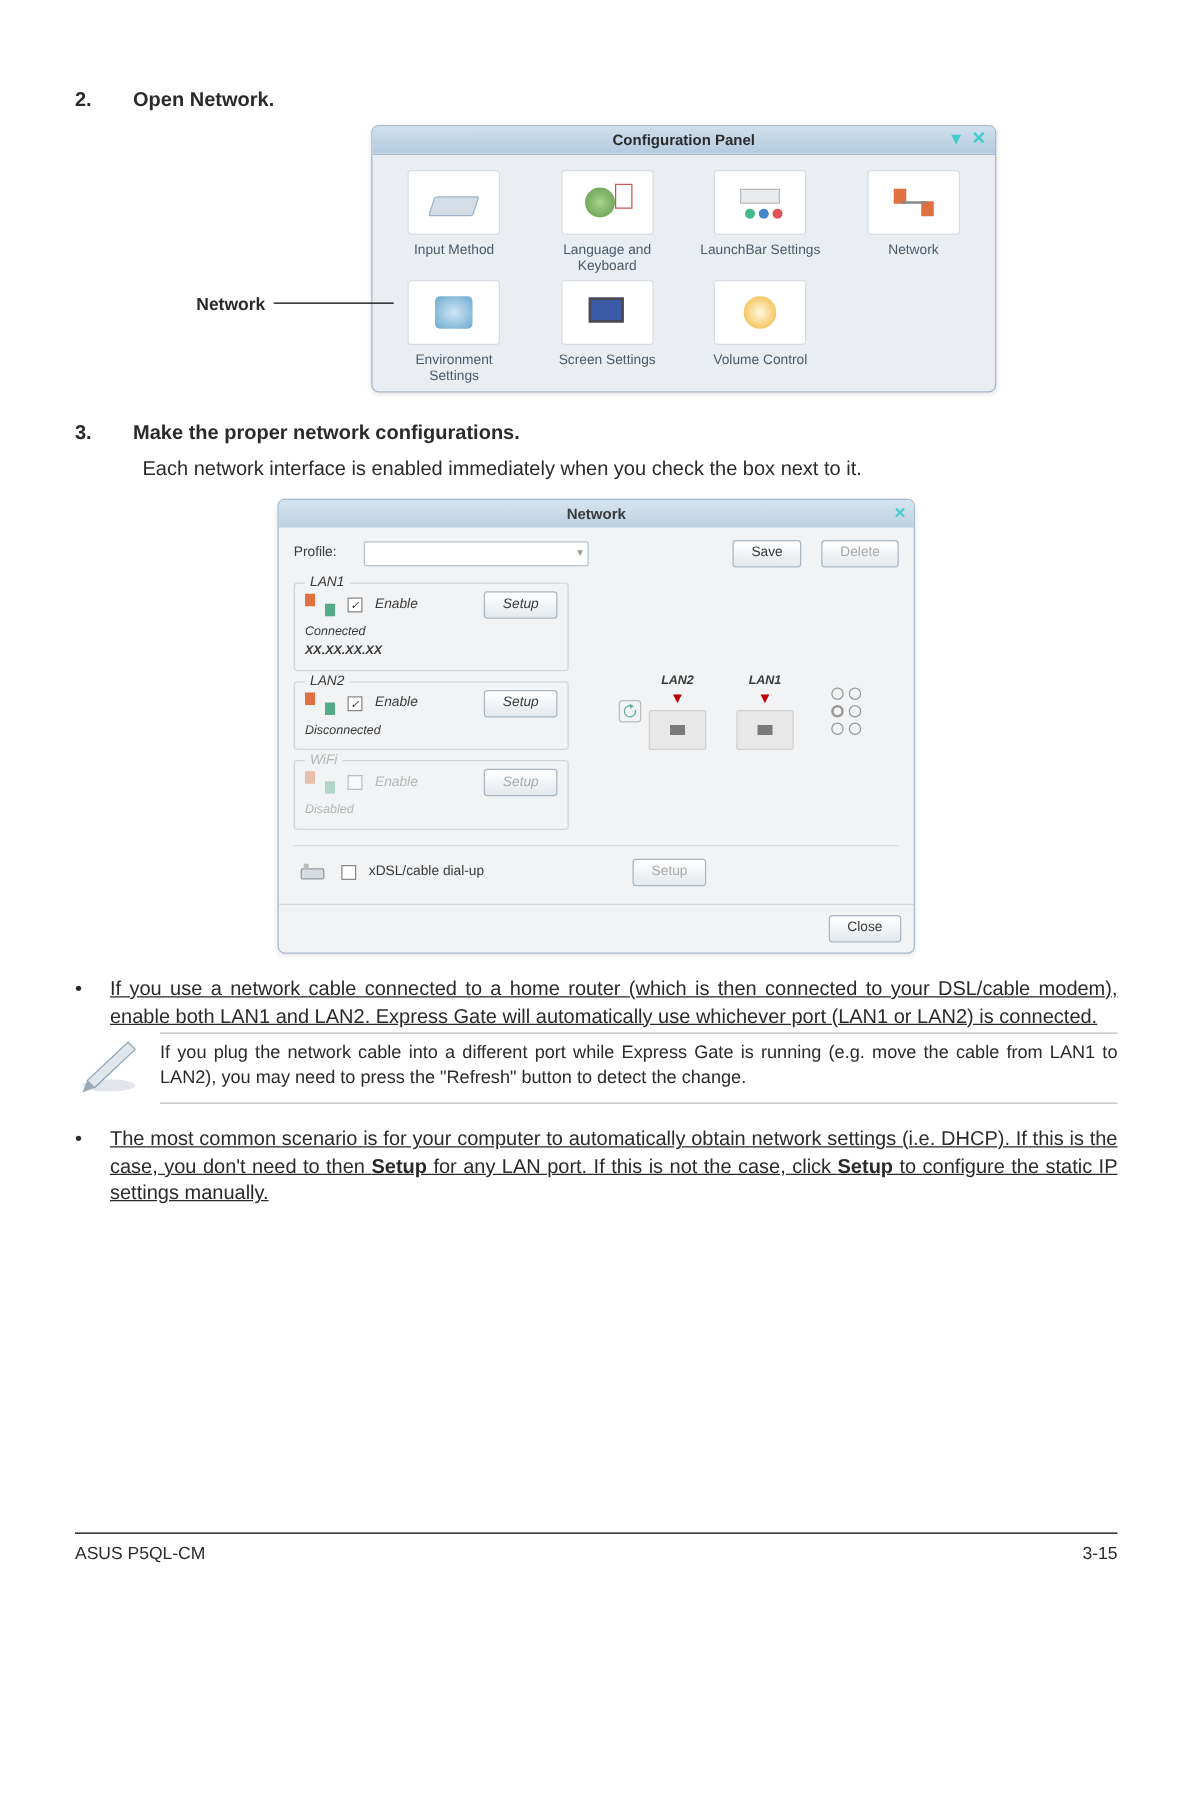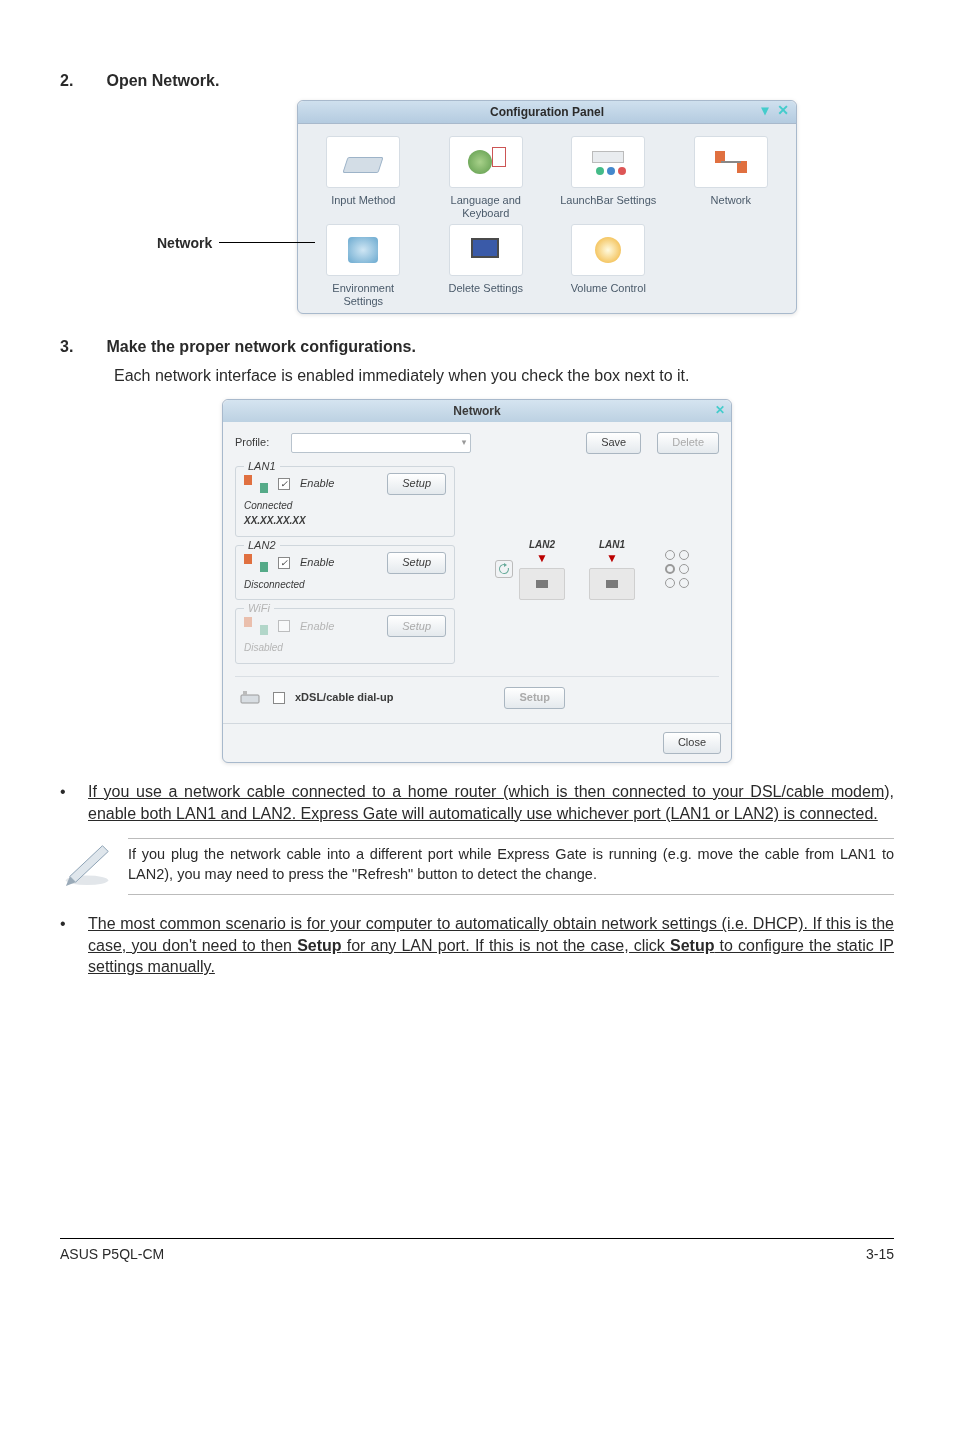--- a/index.html
+++ b/index.html
@@ -16,21 +16,21 @@
     font-weight: bold;
     font-size: 16px;
     margin-bottom: 8px;
   }
   .step-num { display: inline-block; width: 42px; }
   .sub-heading { font-weight: bold; font-size: 16px; margin-top: 22px; margin-bottom: 8px; }
   .body-text { font-size: 16px; margin-left: 54px; margin-bottom: 12px; text-align: justify; }
   .bullet-row { display: flex; margin-top: 18px; font-size: 16px; text-align: justify; }
   .bullet-dot { width: 28px; flex: none; }
   .bullet-body { flex: 1; text-decoration: underline; }
-  .note-row { display: flex; align-items: flex-start; margin-top: 14px; margin-bottom: 14px; }
+  .note-row { display: flex; align-items: center; margin-top: 2px; margin-bottom: 14px; }
   .note-icon svg { width: 58px; height: 50px; }
   .note-body { flex: 1; font-size: 14.5px; margin-left: 10px; text-align: justify; border-bottom: 1px solid #bbb; padding-bottom: 10px; border-top: 1px solid #bbb; padding-top:6px;}
   .footer { display: flex; justify-content: space-between; font-size: 14px; margin-top: 260px; border-top: 1px solid #000; padding-top: 6px; }
 
   
   .panel-wrap { position: relative; width: 640px; margin: 0 auto 6px auto; }
   .cfg-panel {
     width: 500px;
     margin-left: 140px;
     border: 1px solid #a8b9cc;
@@ -144,21 +144,21 @@
   .net-right { flex: 1; display: flex; align-items: center; justify-content: center; }
   .ports-box { display: flex; gap: 24px; align-items: center; }
   .port-col { text-align: center; font-size: 10px; font-weight: bold; }
   .port-draw { width: 46px; height: 32px; background:#e8e8e8; border:1px solid #cfcfcf; margin-top:4px; border-radius:2px; display:flex; align-items:center; justify-content:center;}
   .port-draw .slot { width:12px; height:8px; background:#7a7a7a; }
   .arrow-down { color: #b00; font-size: 12px; line-height: 1; }
   .leds { display:flex; flex-direction:column; gap:4px; margin-left:6px;}
   .led-row { display:flex; gap:4px; }
   .led { width:10px; height:10px; border:1px solid #999; border-radius:50%; }
   .refresh-ico { width:18px; height:18px; border:1px solid #bbb; border-radius:3px; display:flex; align-items:center; justify-content:center; margin-right:6px;}
-  .xdsl-row { display:flex; align-items:center; gap:10px; border-top:1px solid #dadfe4; padding: 10px 4px 4px; margin-top:4px;font-weight:bold;}
+  .xdsl-row { display:flex; align-items:center; gap:10px; border-top:1px solid #dadfe4; padding: 10px 4px 4px; margin-top:4px;}
   .dlg-footer { border-top: 1px solid #d2d8de; padding: 8px 10px; display:flex; justify-content:flex-end;}
   .wifi-disabled { color:#b5b5b5; }
 
   
   .ico { width:40px; height:30px; position:relative; }
   .ico .shape { position:absolute; }
   .ico-clock .shape { width:22px; height:22px; border:2px solid #7aa0c4; border-radius:50%; left:3px; top:3px;}
   .ico-kb .shape { width:36px; height:16px; background:#d3dde6; border:1px solid #9db3c8; transform:skewX(-18deg); left:2px; top:10px; border-radius:2px;}
   .ico-globe .shape { width:24px; height:24px; background:radial-gradient(#a8d18a,#5c9a4a); border-radius:50%; left:2px; top:3px;}
   .ico-globe .kb { position:absolute; right:0; top:0; width:14px; height:20px; background:#fff; border:1px solid #c55;}
@@ -245,21 +245,21 @@
           </div>
         <div class="cfg-label" style="white-space:pre-line">Environment
 Settings</div>
       </div>
       <div class="cfg-cell">
         <div class="icon-box">
             <div class="ico ico-screen">
               <div class="shape"></div>
             </div>
           </div>
-        <div class="cfg-label">Delete Settings</div>
+        <div class="cfg-label">Screen Settings</div>
       </div>
       <div class="cfg-cell">
         <div class="icon-box">
             <div class="ico ico-vol">
               <div class="shape"></div>
             </div>
           </div>
         <div class="cfg-label">Volume Control</div>
       </div>
     </div>

